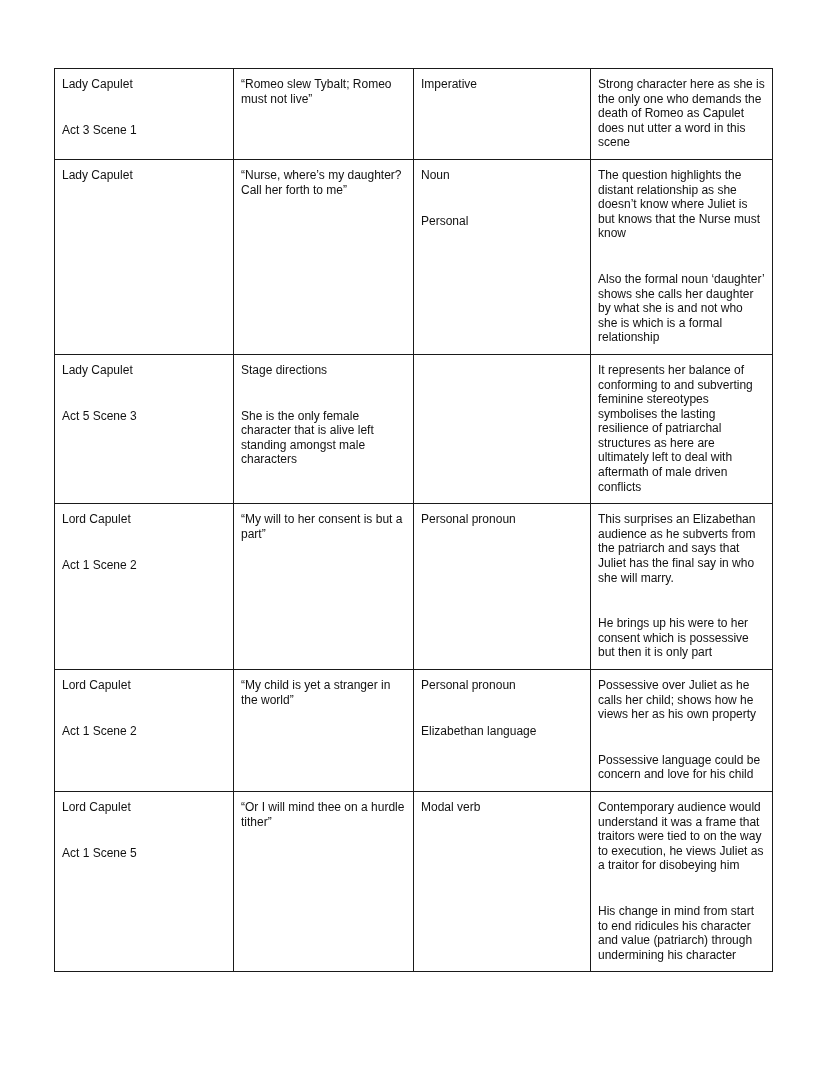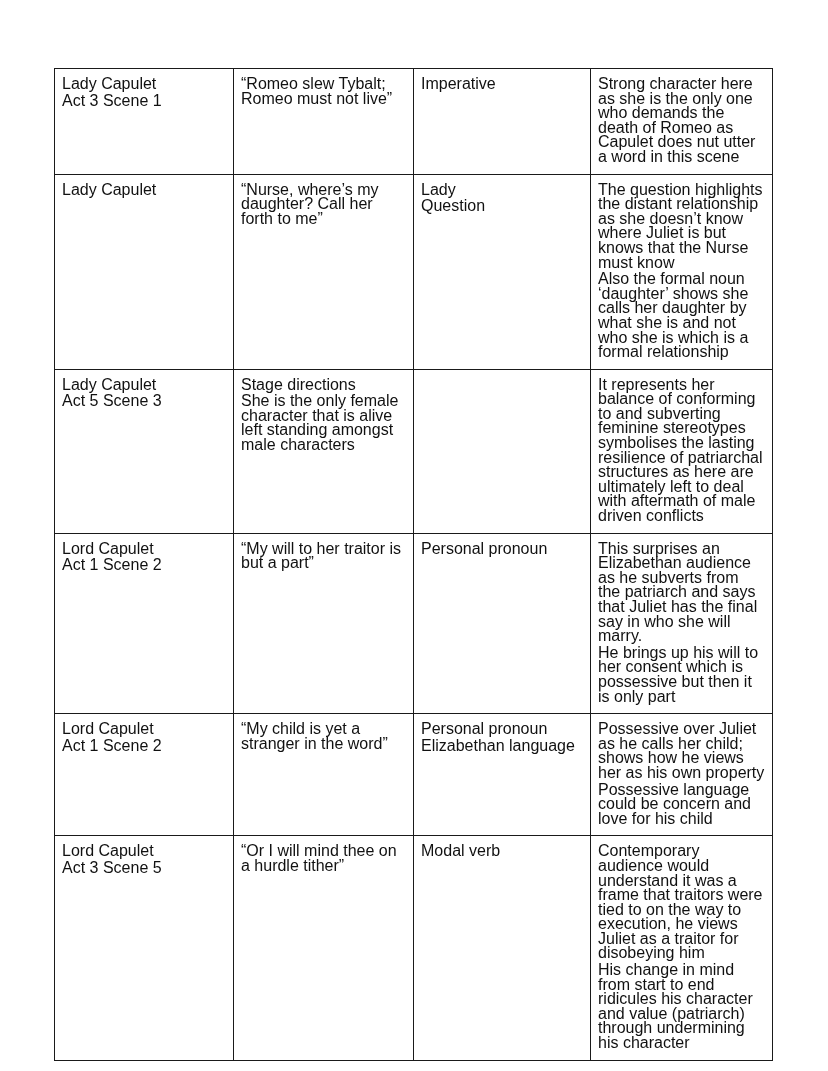--- a/index.html
+++ b/index.html
@@ -26,35 +26,35 @@
     left: 54px;
     top: 68px;
     width: 718px;
     border-collapse: collapse;
     table-layout: fixed;
   }
   .analysis-table td {
     border: 1px solid #1a1a1a;
     vertical-align: top;
     padding: 8px 7px 9px 7px;
-    font-size: 16px;
+    font-size: 12px;
     line-height: 14.6px;
     color: #111111;
     word-wrap: break-word;
   }
   col.c1 { width: 179px; }
   col.c2 { width: 180px; }
   col.c3 { width: 177px; }
   col.c4 { width: 182px; }
 
   .para {
     margin: 0;
   }
   .para + .para {
-    margin-top: 2px;
+    margin-top: 31px;
   }
   .cell-empty {
     min-height: 14px;
   }
 </style>
 </head>
 <body>
 
 <div class="page">
   <table class="analysis-table">
@@ -81,22 +81,22 @@
           </td>
         </tr>
         <tr>
           <td>
             <p class="para">Lady Capulet</p>
           </td>
           <td>
             <p class="para">“Nurse, where’s my daughter? Call her forth to me”</p>
           </td>
           <td>
-            <p class="para">Lady</p>
-            <p class="para">Question</p>
+            <p class="para">Noun</p>
+            <p class="para">Personal</p>
           </td>
           <td>
             <p class="para">The question highlights the distant relationship as she doesn’t know where Juliet is but knows that the Nurse must know</p>
             <p class="para">Also the formal noun ‘daughter’ shows she calls her daughter by what she is and not who she is which is a formal relationship</p>
           </td>
         </tr>
         <tr>
           <td>
             <p class="para">Lady Capulet</p>
             <p class="para">Act 5 Scene 3</p>
@@ -111,51 +111,51 @@
           <td>
             <p class="para">It represents her balance of conforming to and subverting feminine stereotypes symbolises the lasting resilience of patriarchal structures as here are ultimately left to deal with aftermath of male driven conflicts</p>
           </td>
         </tr>
         <tr>
           <td>
             <p class="para">Lord Capulet</p>
             <p class="para">Act 1 Scene 2</p>
           </td>
           <td>
-            <p class="para">“My will to her traitor is but a part”</p>
+            <p class="para">“My will to her consent is but a part”</p>
           </td>
           <td>
             <p class="para">Personal pronoun</p>
           </td>
           <td>
             <p class="para">This surprises an Elizabethan audience as he subverts from the patriarch and says that Juliet has the final say in who she will marry.</p>
-            <p class="para">He brings up his will to her consent which is possessive but then it is only part</p>
+            <p class="para">He brings up his were to her consent which is possessive but then it is only part</p>
           </td>
         </tr>
         <tr>
           <td>
             <p class="para">Lord Capulet</p>
             <p class="para">Act 1 Scene 2</p>
           </td>
           <td>
-            <p class="para">“My child is yet a stranger in the word”</p>
+            <p class="para">“My child is yet a stranger in the world”</p>
           </td>
           <td>
             <p class="para">Personal pronoun</p>
             <p class="para">Elizabethan language</p>
           </td>
           <td>
             <p class="para">Possessive over Juliet as he calls her child; shows how he views her as his own property</p>
             <p class="para">Possessive language could be concern and love for his child</p>
           </td>
         </tr>
         <tr>
           <td>
             <p class="para">Lord Capulet</p>
-            <p class="para">Act 3 Scene 5</p>
+            <p class="para">Act 1 Scene 5</p>
           </td>
           <td>
             <p class="para">“Or I will mind thee on a hurdle tither”</p>
           </td>
           <td>
             <p class="para">Modal verb</p>
           </td>
           <td>
             <p class="para">Contemporary audience would understand it was a frame that traitors were tied to on the way to execution, he views Juliet as a traitor for disobeying him</p>
             <p class="para">His change in mind from start to end ridicules his character and value (patriarch) through undermining his character</p>

